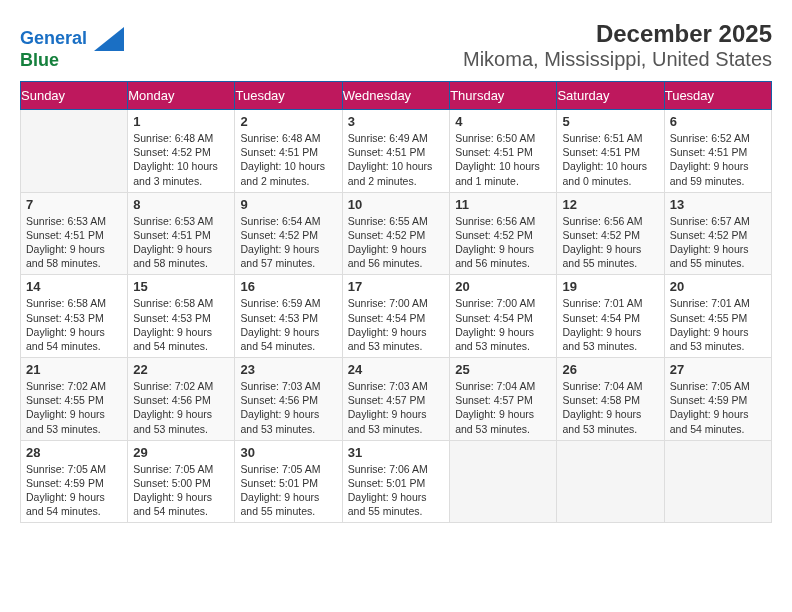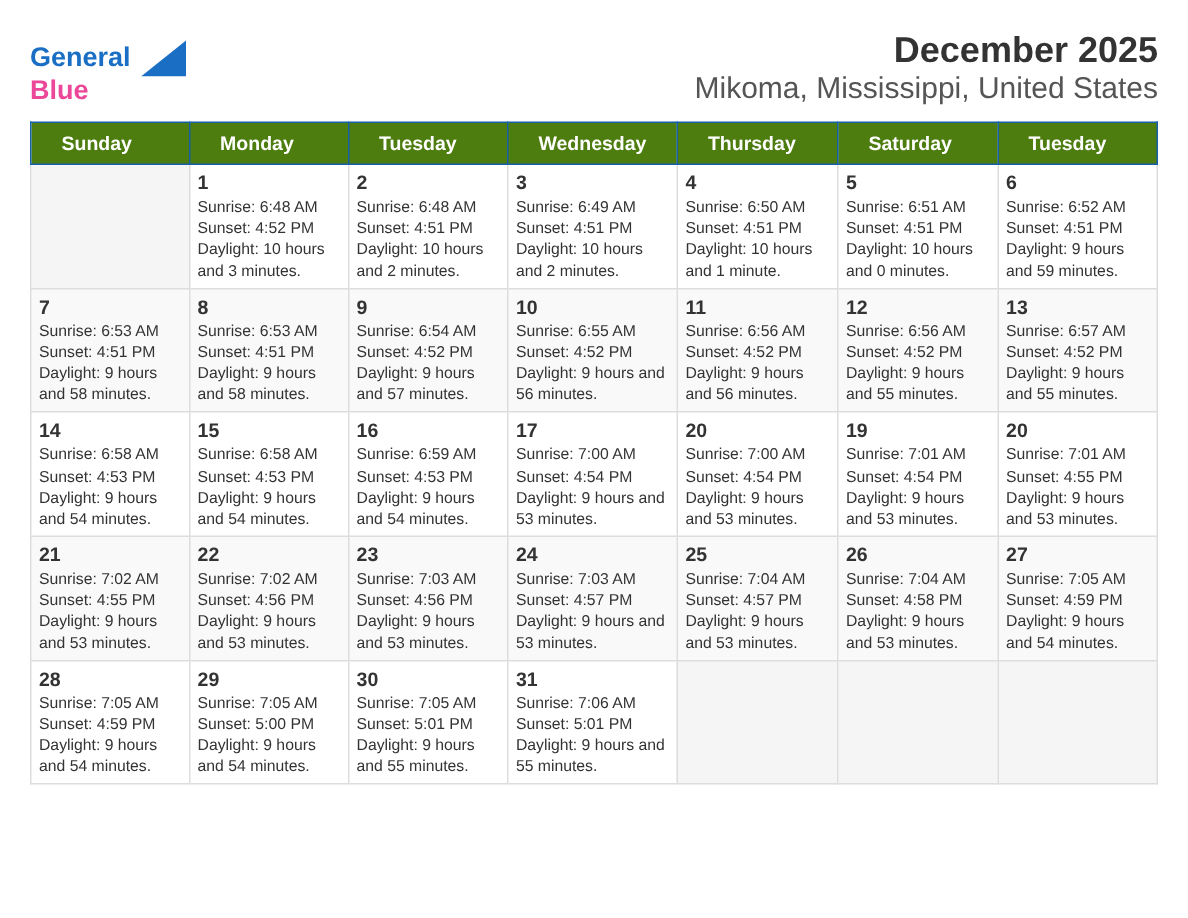--- a/index.html
+++ b/index.html
@@ -45,25 +45,25 @@
     .location {
       font-size: 20px;
       color: #555;
     }
     table {
       width: 100%;
       border-collapse: collapse;
       border: 1px solid #ccc;
     }
     th {
-      background-color: #4d7c0f;
+      background-color: #be185d;
       color: #fff;
       font-size: 13px;
-      font-weight: bold;
-      padding: 6px 20px;
+      font-weight: normal;
+      padding: 6px 0;
       text-align: left;
       border: 1px solid #1560a8;
     }
     td {
       vertical-align: top;
       padding: 4px 5px;
       border: 1px solid #ddd;
       width: 108px;
       min-height: 80px;
       font-size: 11px;
@@ -95,21 +95,21 @@
 <body>
 
 <div class="header">
   <div class="logo">
     <div>
       <div class="logo-text">
         <span>General</span>
         <svg class="logo-icon" viewBox="0 0 30 24" style="display:inline-block;vertical-align:middle;margin-left:2px;">
           <polygon points="0,24 30,0 30,24" fill="#1a6fc4"></polygon>
         </svg>
-        <br><span style="color:#ec4899;">Blue</span>
+        <br><span style="color:#15803d;">Blue</span>
       </div>
     </div>
   </div>
   <div class="title-block">
     <div class="month-title">December 2025</div>
     <div class="location">Mikoma, Mississippi, United States</div>
   </div>
 </div>
 
 <table>

